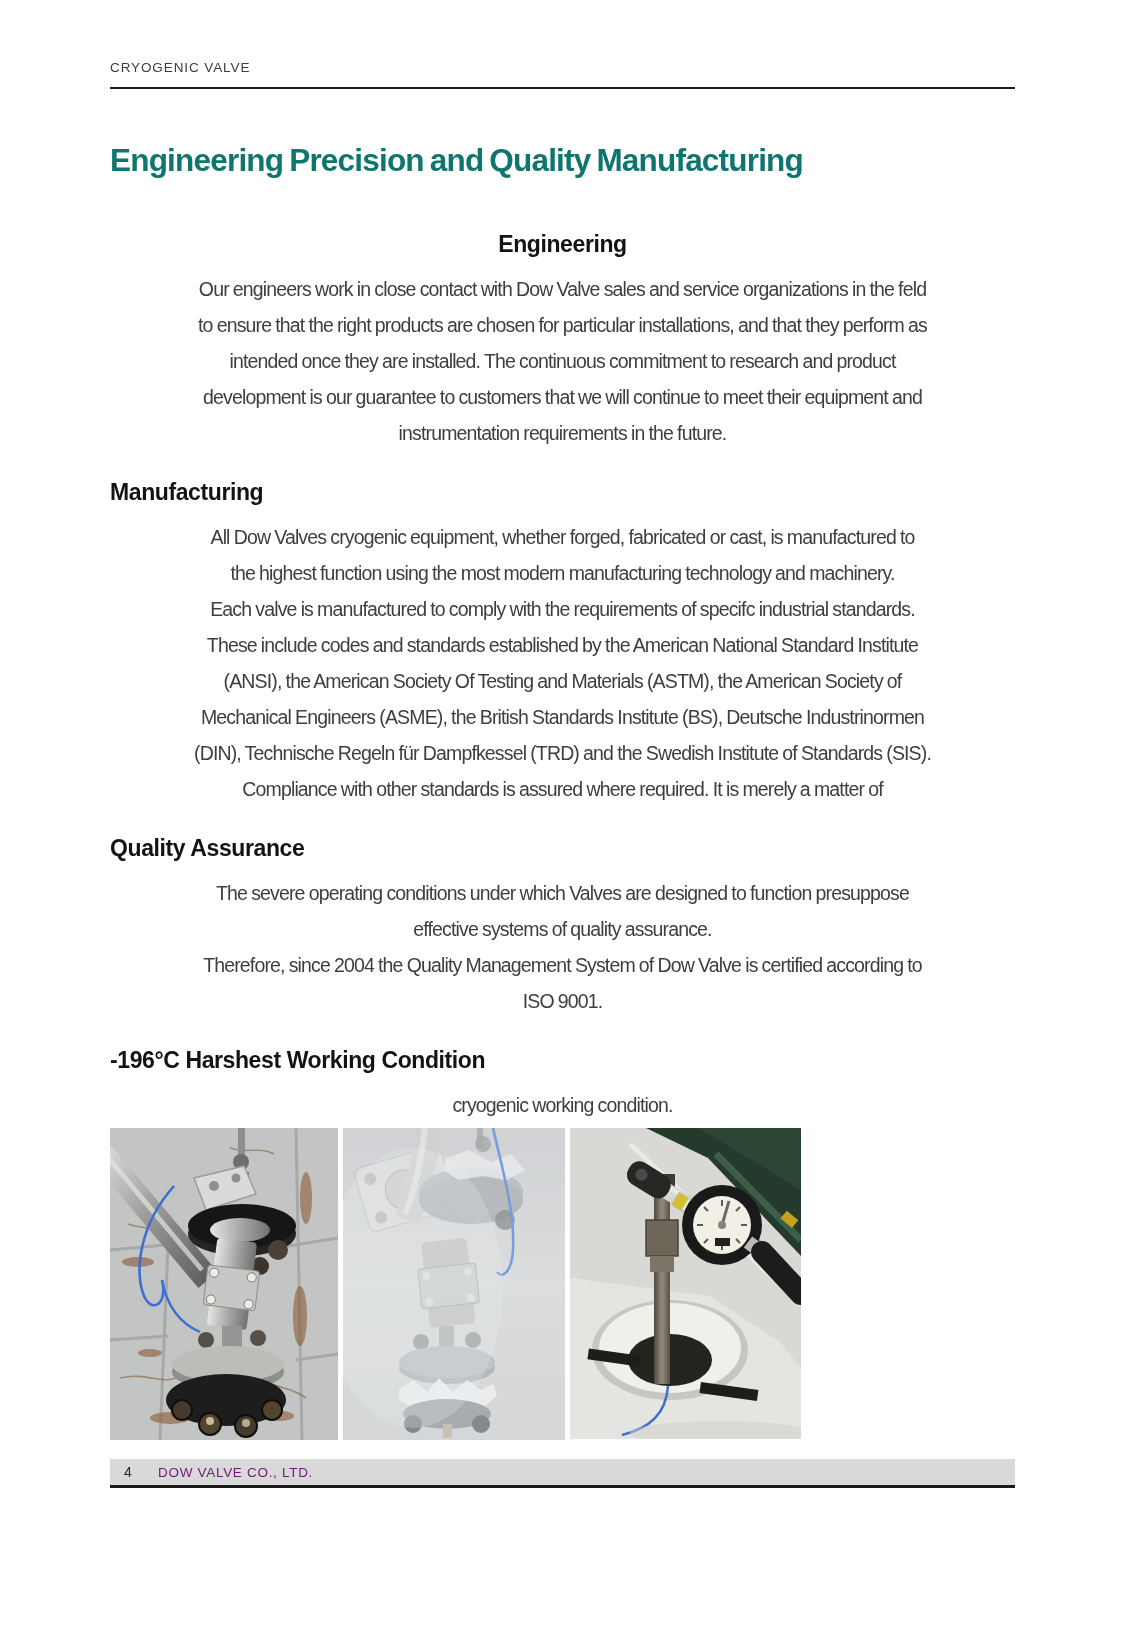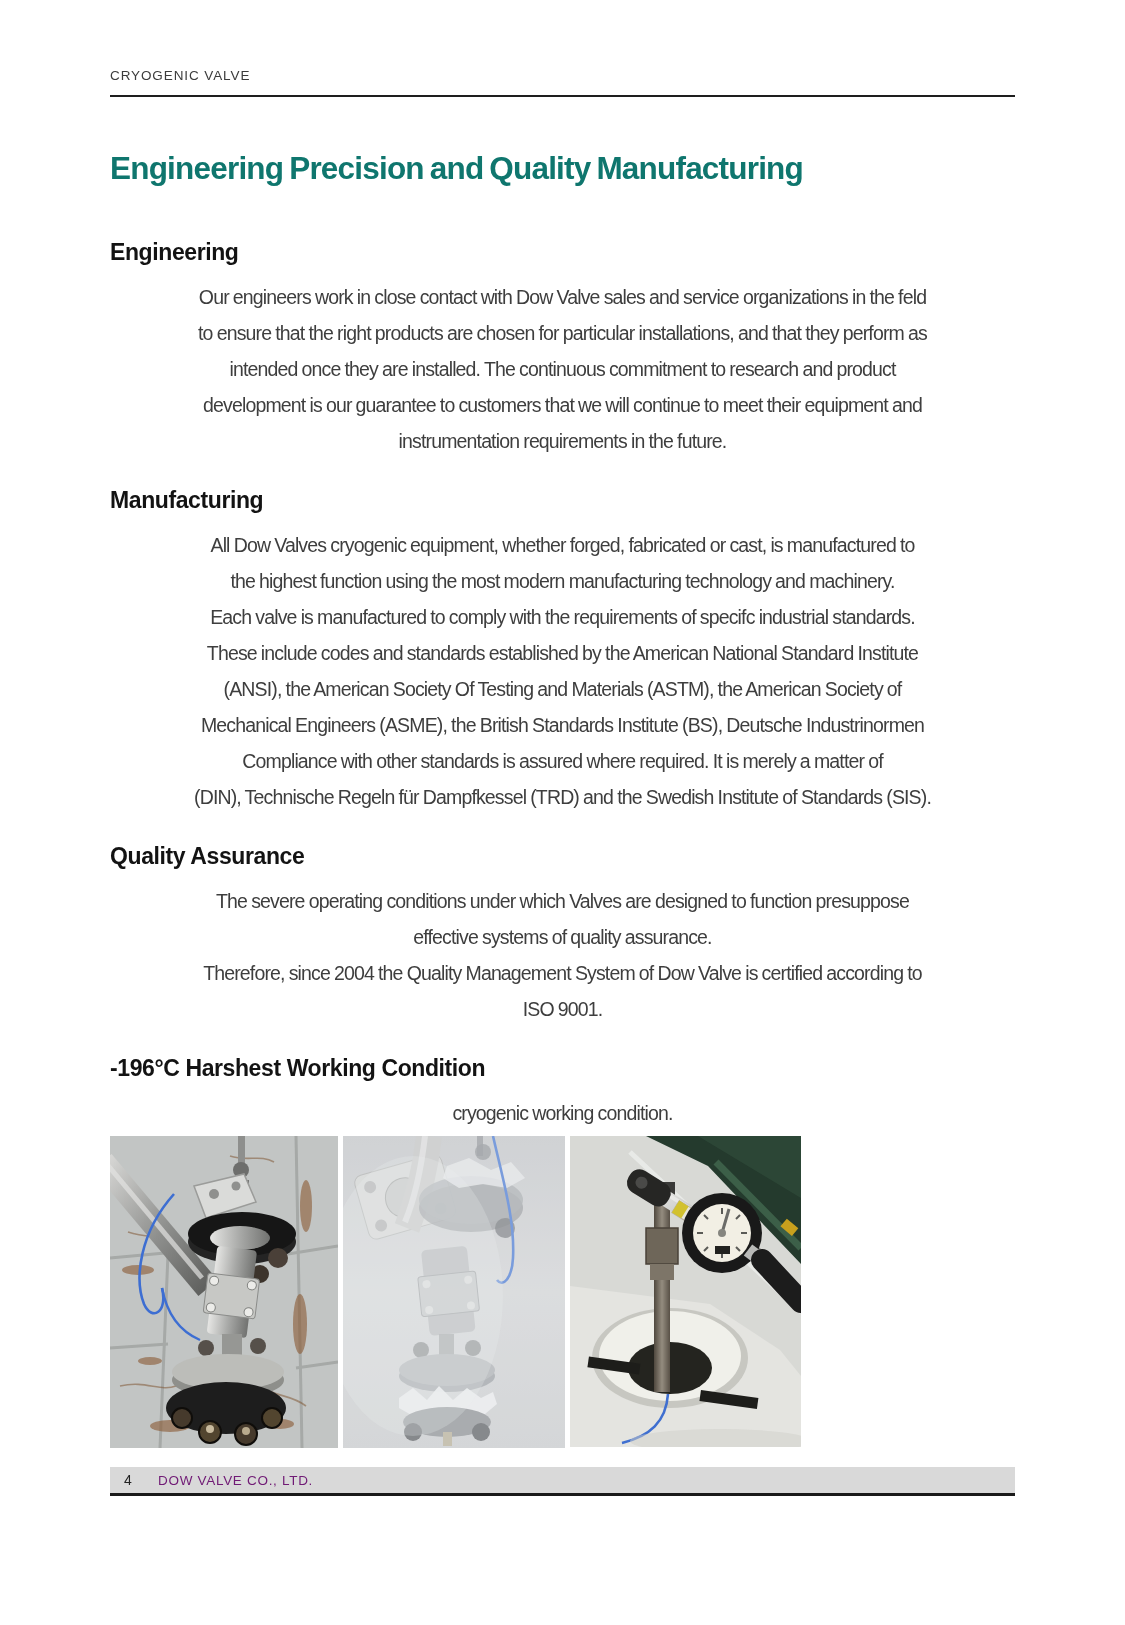--- a/index.html
+++ b/index.html
@@ -4,21 +4,21 @@
 <style>
   * { box-sizing: border-box; }
   html, body { margin: 0; padding: 0; background: #ffffff; }
   body {
     width: 1125px; height: 1625px;
     font-family: "Liberation Sans", sans-serif;
     color: #3f3f3f;
     overflow: hidden;
   }
   .page { position: relative; width: 1125px; height: 1625px; background: #ffffff; }
-  .content { padding: 8px 110px; }
+  .content { padding: 0 110px; }
 
   
   .eyebrow-row {
     padding-top: 58px;
     padding-bottom: 11px;
     border-bottom: 2px solid #1e1e1e;
   }
   .eyebrow {
     font-size: 13.5px;
     letter-spacing: 0.9px;
@@ -39,21 +39,21 @@
 
   
   .sec-heading {
     margin: 28px 0 13px 0;
     font-size: 23px;
     line-height: 27px;
     font-weight: bold;
     color: #131313;
     letter-spacing: -0.4px;
   }
-  .sec-heading.first { margin-top: 52px; }
+  .sec-heading.first { margin-top: 52px; text-align: center; }
 
   
   .para { margin: 0; text-align: center; }
   .tline {
     font-size: 19.5px;
     line-height: 36px;
     letter-spacing: -0.85px;
     word-spacing: -0.5px;
     color: #3e3e3e;
     white-space: nowrap;
@@ -112,22 +112,22 @@
     </div>
 
     <h2 class="sec-heading">Manufacturing</h2>
     <div class="para">
       <div class="tline">All Dow Valves cryogenic equipment, whether forged, fabricated or cast, is manufactured to</div>
       <div class="tline">the highest function using the most modern manufacturing technology and machinery.</div>
       <div class="tline">Each valve is manufactured to comply with the requirements of specifc industrial standards.</div>
       <div class="tline">These include codes and standards established by the American National Standard Institute</div>
       <div class="tline">(ANSI), the American Society Of Testing and Materials (ASTM), the American Society of</div>
       <div class="tline">Mechanical Engineers (ASME), the British Standards Institute (BS), Deutsche Industrinormen</div>
+      <div class="tline">(DIN), Technische Regeln für Dampfkessel (TRD) and the Swedish Institute of Standards (SIS).</div>
       <div class="tline">Compliance with other standards is assured where required. It is merely a matter of</div>
-      <div class="tline">(DIN), Technische Regeln für Dampfkessel (TRD) and the Swedish Institute of Standards (SIS).</div>
     </div>
 
     <h2 class="sec-heading">Quality Assurance</h2>
     <div class="para">
       <div class="tline">The severe operating conditions under which Valves are designed to function presuppose</div>
       <div class="tline">effective systems of quality assurance.</div>
       <div class="tline">Therefore, since 2004 the Quality Management System of Dow Valve is certified according to</div>
       <div class="tline">ISO 9001.</div>
     </div>
 

